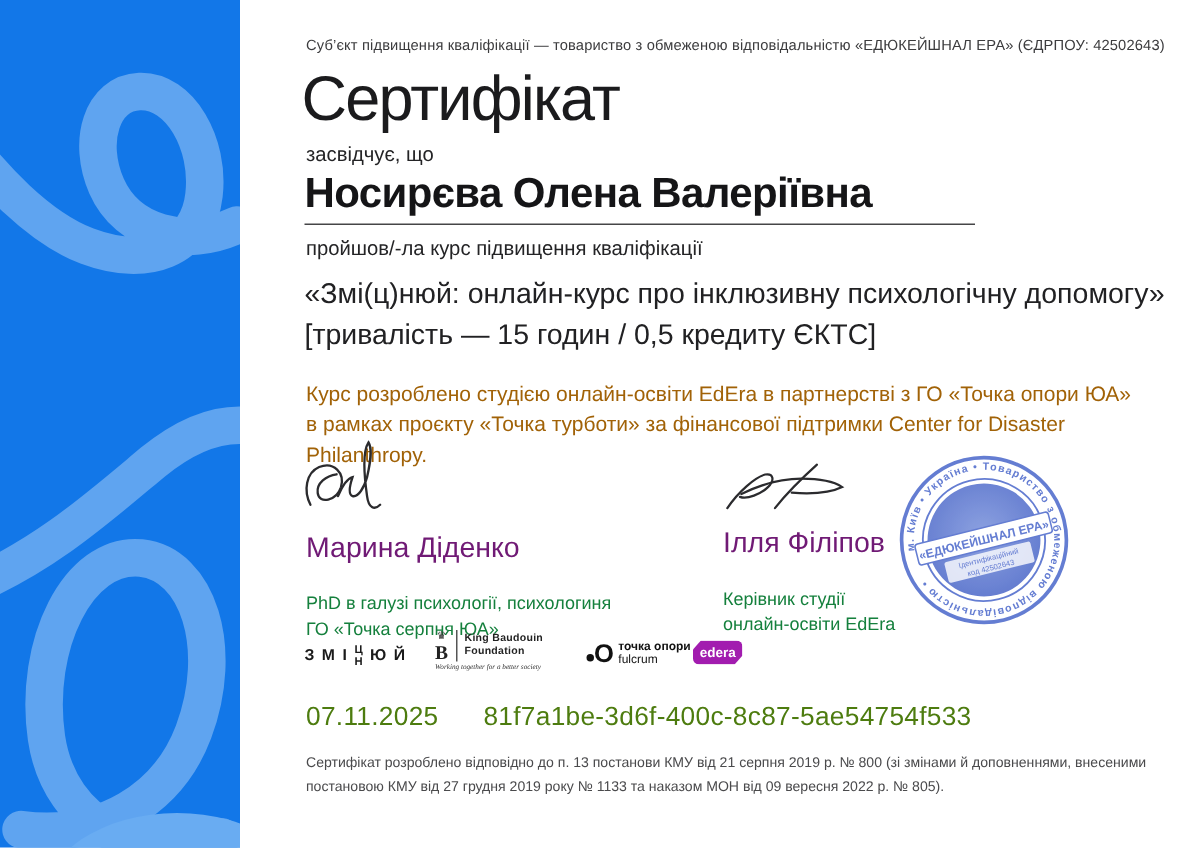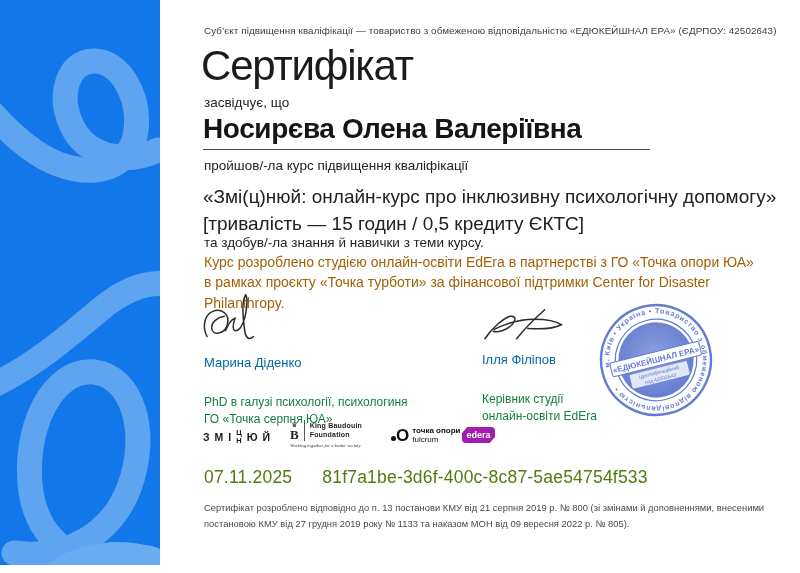--- a/index.html
+++ b/index.html
@@ -12,21 +12,21 @@
   .abs{position:absolute;}
   .issuer{left:204px;top:25px;width:585px;font-size:9.8px;color:#3c3c3e;letter-spacing:.1px;}
   .title{left:201px;top:45px;font-size:42px;font-weight:400;letter-spacing:-1.2px;color:#1b1b1d;line-height:1;}
   .certifies{left:204px;top:95px;font-size:13.5px;color:#242426;}
   .name-wrap{left:203px;top:113px;width:447px;border-bottom:1.5px solid #454547;padding-bottom:4px;}
   .name{font-size:28px;font-weight:700;letter-spacing:-.4px;color:#151517;line-height:1.15;white-space:nowrap;}
   .completed{left:204px;top:158px;font-size:13.5px;color:#242426;}
   .course{left:203px;top:184px;font-size:19px;line-height:1.42;color:#212123;}
   .outcome{left:204px;top:235px;font-size:13.5px;color:#242426;}
   .descr{left:204px;top:252px;font-size:14px;line-height:1.45;color:#a16207;}
-  .sig-name{font-size:13px;color:#0369a1;}
+  .sig-name{font-size:19px;color:#701a75;}
   .sig-role{font-size:12px;line-height:1.38;color:#15803d;margin-top:20px;}
   .date-row{left:204px;top:467px;display:flex;gap:30px;font-size:17.5px;letter-spacing:.2px;color:#4d7c0f;}
   .legal{left:204px;top:500px;font-size:9.4px;line-height:1.65;color:#4a4a4c;}
   
   .logo-zmicnuy{left:203px;top:429px;display:flex;align-items:center;gap:5px;
                 font-weight:700;color:#1a1a1a;font-size:10.5px;}
   .zm-stack{display:flex;flex-direction:column;align-items:center;font-size:7.5px;line-height:1;}
   .logo-kbf{left:290px;top:420px;color:#222;}
   .kbf-row{display:flex;align-items:center;gap:5px;}
   .kbf-mark{display:flex;flex-direction:column;align-items:center;line-height:1;}
@@ -68,21 +68,20 @@
 
   <div class="abs name-wrap">
     <div class="name">Носирєва Олена Валеріївна</div>
   </div>
   <div class="abs completed">пройшов/-ла курс підвищення кваліфікації</div>
 
   <div class="abs course">
     <div>«Змі(ц)нюй: онлайн-курс про інклюзивну психологічну допомогу»</div>
     <div>[тривалість — 15 годин / 0,5 кредиту ЄКТС]</div>
   </div>
-  <div class="abs outcome">та здобув/-ла знання й навички з теми курсу.</div>
   <div class="abs descr">
     <div>Курс розроблено студією онлайн-освіти EdEra в партнерстві з ГО «Точка опори ЮА»</div>
     <div>в рамках проєкту «Точка турботи» за фінансової підтримки Center for Disaster</div>
     <div>Philanthropy.</div>
   </div>
 
   <svg class="abs" style="left:200px;top:292px" width="72" height="60" viewBox="0 0 72 62">
     <g fill="none" stroke="#2b2b2e" stroke-width="1.6" stroke-linecap="round">
       <path d="M6 46 C 1 36 3 24 12 20 C 22 16 30 24 27 34 C 24 43 12 46 11 38 C 10 31 17 26 24 25"></path>
       <path d="M25 40 C 28 33 31 28 35 27 C 33 33 32 39 35 40 C 39 41 43 34 45 27 C 47 18 49 8 46 3 C 42 9 43 26 45 40 C 46 48 50 50 54 46"></path>

